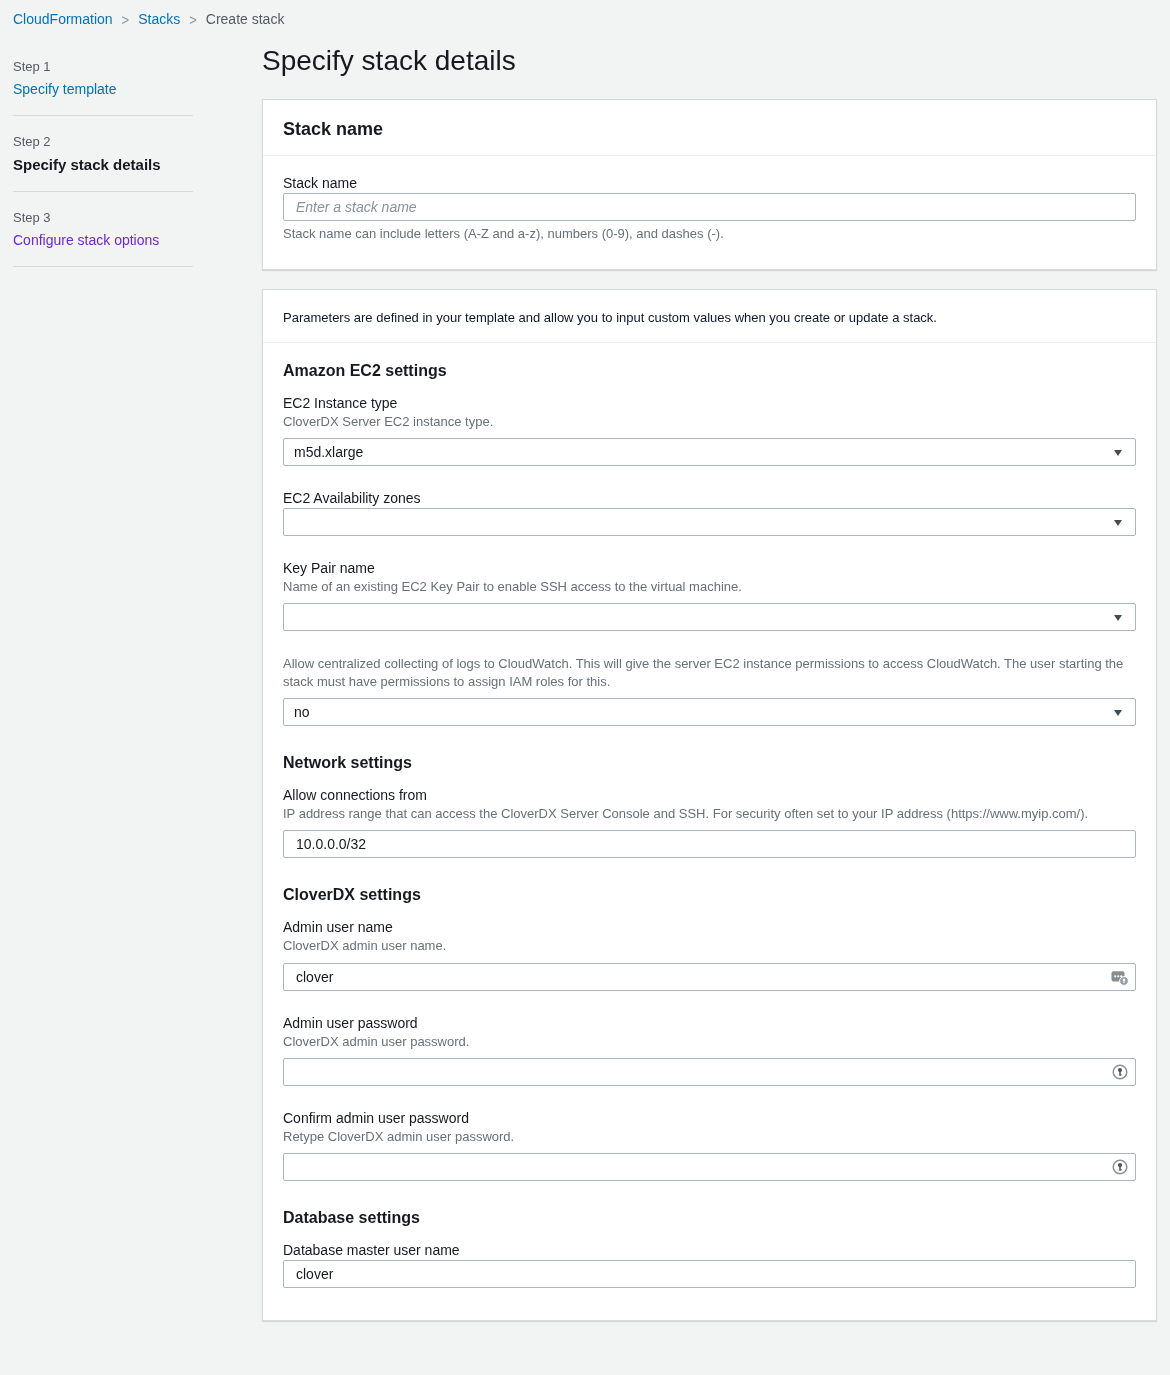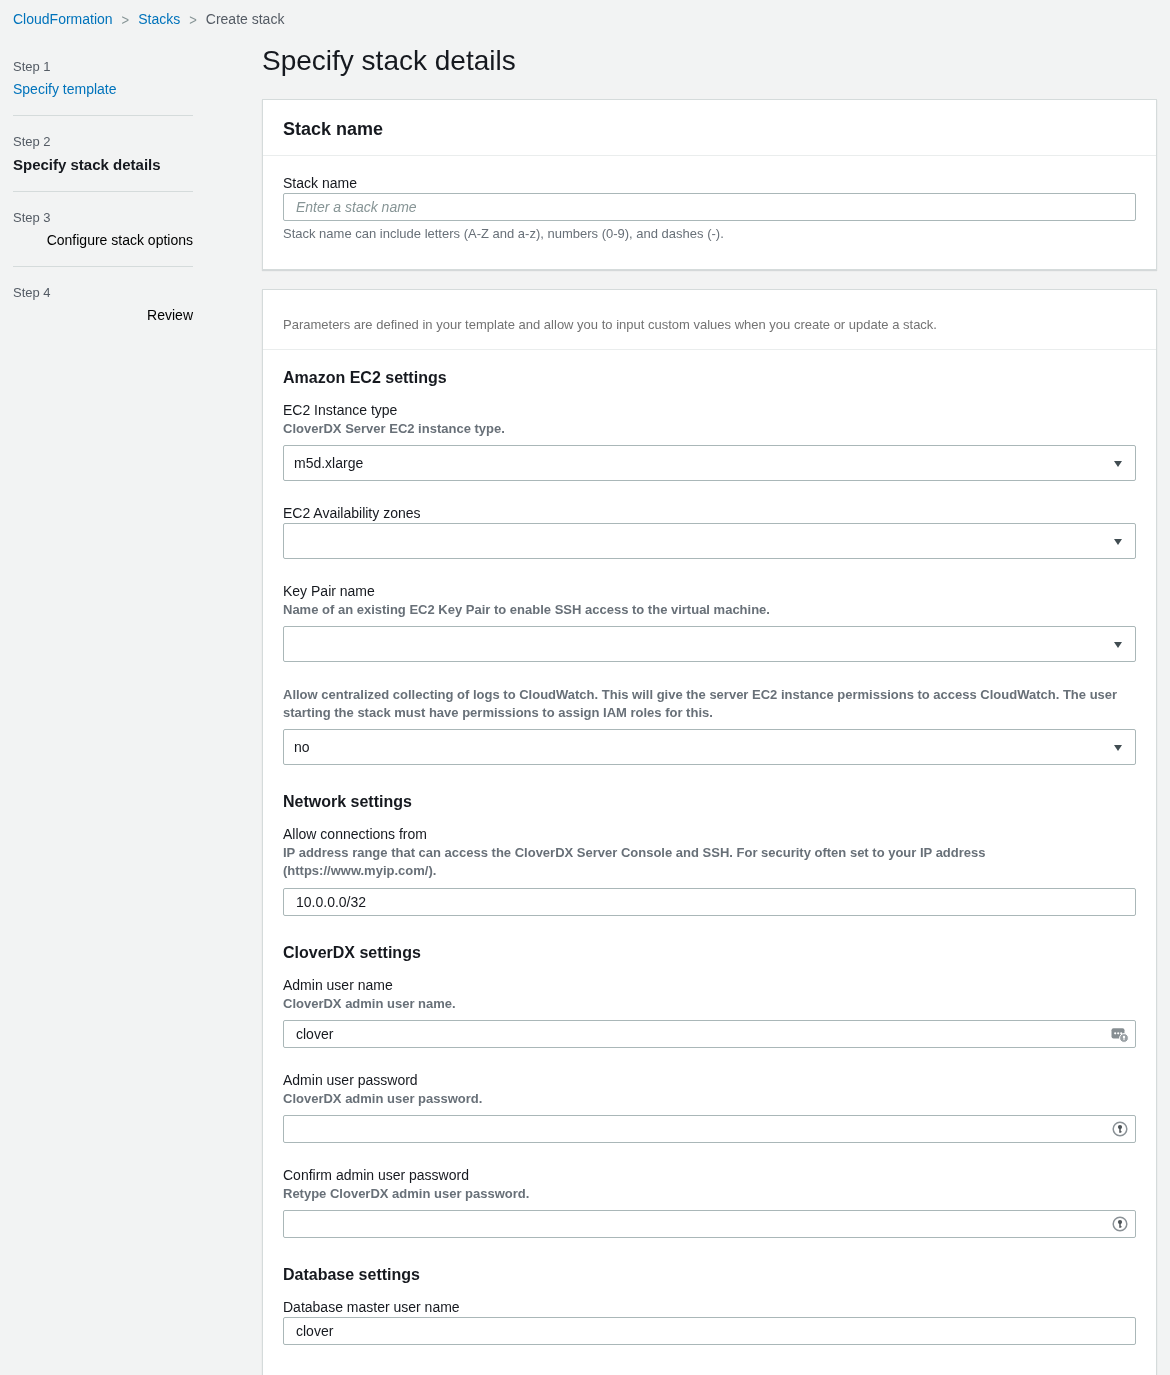--- a/index.html
+++ b/index.html
@@ -22,42 +22,42 @@
   .layout { display:flex; padding:0 13px 0 13px; }
   .sidebar { flex:0 0 180px; width:180px; margin-top:24px; }
   .main { margin-left:69px; width:895px; flex:0 0 895px; }
 
   
   .step { font-size:14px; }
   .step-num { color:#545b64; font-size:13px; margin-bottom:7px; }
   .step-name { color:#16191f; }
   .step-name a { color:#0073bb; text-decoration:none; cursor:pointer; }
   .step.current .step-name { font-weight:bold; font-size:15px; }
-  .step.upcoming .step-name { color:#000000;text-align:right; }
+  .step.upcoming .step-name { color:#6d28d9; }
   .step-divider { border:none; border-top:1px solid #d5dbdb; margin:18px 0; }
 
   
   .page-title { font-size:28px; font-weight:400; margin:10px 0 22px 0; color:#16191f; }
 
   
   .card { background:#fff; border:1px solid #d5dbdb; box-shadow:0 1px 1px 0 rgba(0,28,36,.12); margin-bottom:19px; }
   .card-header { padding:19px 20px 15px 20px; border-bottom:1px solid #eaeded; }
   .card-title { font-size:18px; font-weight:bold; margin:0; }
-  .card-desc { font-size:13px; color:#737373; margin-top:7px; line-height:1.35; }
+  .card-desc { font-size:13px; color:#0f172a; line-height:1.35; }
   .card-body { padding:19px 20px 28px 20px; }
 
   
   .section-heading { font-size:16px; font-weight:bold; margin:28px 0 15px 0; }
   .section-heading:first-child { margin-top:0; }
   .field { margin-bottom:24px; }
   .field:last-child { margin-bottom:4px; }
   .field-label { font-size:14px; margin-bottom:2px; }
-  .field-desc { font-size:13px; color:#687078; line-height:1.4; margin-bottom:7px;font-weight:bold; }
-
-  .select-control { position:relative; height:36px; background:#fff; border:1px solid #aab7b8;
+  .field-desc { font-size:13px; color:#687078; line-height:1.4; margin-bottom:7px; }
+
+  .select-control { position:relative; height:28px; background:#fff; border:1px solid #aab7b8;
     border-radius:2px; display:flex; align-items:center; padding:0 32px 0 10px; font-size:14px; cursor:pointer; }
   .caret { position:absolute; right:13px; top:50%; margin-top:-2px; width:0; height:0;
     border-left:4.5px solid transparent; border-right:4.5px solid transparent; border-top:6px solid #414d52; }
 
   .text-wrap { position:relative; }
   .text-input { width:100%; height:28px; border:1px solid #aab7b8; border-radius:2px;
     padding:0 12px; font-size:14px; font-family:inherit; color:#16191f; background:#fff; outline:none; }
   .text-input.has-icon { padding-right:34px; }
   .text-input::placeholder { font-style:italic; color:#879596; }
   .input-icon { position:absolute; right:7px; top:50%; transform:translateY(-50%); width:18px; height:18px;
@@ -87,24 +87,20 @@
       <div class="step current">
         <div class="step-num">Step 2</div>
         <div class="step-name">Specify stack details</div>
       </div>
       <hr class="step-divider">
       <div class="step upcoming">
         <div class="step-num">Step 3</div>
         <div class="step-name">Configure stack options</div>
       </div>
       <hr class="step-divider">
-      <div class="step upcoming">
-        <div class="step-num">Step 4</div>
-        <div class="step-name">Review</div>
-      </div>
     </aside>
 
   <main class="main">
     <h1 class="page-title">Specify stack details</h1>
 
     <section class="card">
       <div class="card-header">
         <h2 class="card-title">Stack name</h2>
       </div>
       <div class="card-body">

